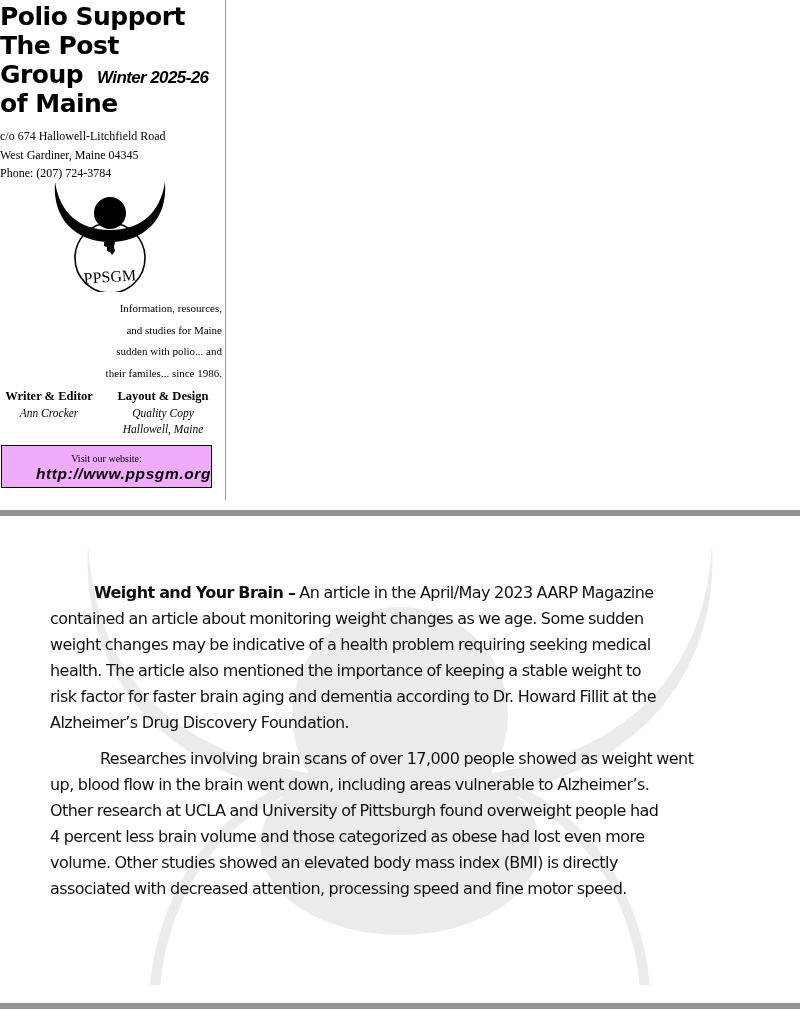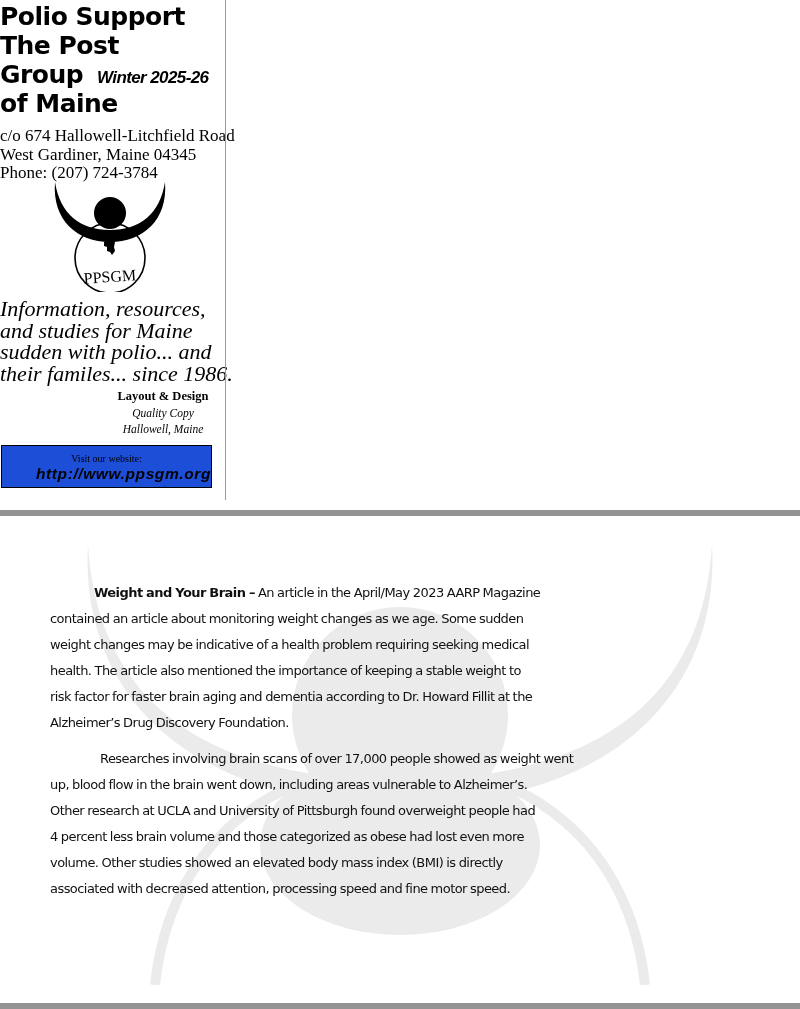--- a/index.html
+++ b/index.html
@@ -5,45 +5,45 @@
   html, body { margin: 0; padding: 0; background: #ffffff; }
   body { width: 800px; height: 1009px; position: relative; overflow: hidden; font-family: "Liberation Sans", sans-serif; color: #000; }
 
   .masthead { position: absolute; left: 0; top: 0; width: 225px; height: 500px; }
   .vrule { position: absolute; left: 225px; top: 0; width: 1px; height: 500px; background: #9a9a9a; }
 
   .title { position: absolute; left: 0; top: 2px; font-family: "DejaVu Sans", sans-serif; font-weight: bold; font-size: 25px; line-height: 29px; letter-spacing: -0.5px; }
   .title .line { display: block; white-space: nowrap; }
   .edition { position: absolute; left: 97px; top: 68px; font-family: "Liberation Sans", sans-serif; font-weight: bold; font-style: italic; font-size: 17px; letter-spacing: -0.6px; white-space: nowrap; }
 
-  .address { position: absolute; left: 0; top: 127px; font-family: "Liberation Serif", serif; font-size: 17px; line-height: 18.5px; white-space: nowrap; }
+  .address { position: absolute; left: 0; top: 127px; font-family: "Liberation Serif", serif; font-size: 12px; line-height: 18.5px; white-space: nowrap; }
   .address span { display: block; }
 
   .logo { position: absolute; left: 52px; top: 180px; width: 116px; height: 112px; }
 
-  .mission { position: absolute; left: 0; top: 298px; width: 222px; text-align: left; font-family: "Liberation Serif", serif; font-style: italic; font-size: 22px; line-height: 21.5px; }
+  .mission { position: absolute; left: 0; top: 298px; width: 222px; text-align: right; font-family: "Liberation Serif", serif; font-size: 11px; line-height: 21.5px; }
   .mission span { display: block; white-space: nowrap; }
 
   .credits { position: absolute; top: 388px; font-family: "Liberation Serif", serif; text-align: center; }
   .credits .role { font-weight: bold; font-size: 12.5px; line-height: 17px; white-space: nowrap; }
   .credits .name { font-style: italic; font-size: 11.5px; line-height: 16px; white-space: nowrap; }
   .credits.left { left: 0; width: 98px; }
   .credits.right { left: 112px; width: 102px; }
 
-  .webbox { position: absolute; left: 1px; top: 445px; width: 209px; height: 41px; background: #1d4ed8; border: 1.5px solid #000; text-align: center; }
+  .webbox { position: absolute; left: 1px; top: 445px; width: 209px; height: 41px; background: #f0abfc; border: 1.5px solid #000; text-align: center; }
   .webbox .visit { font-family: "Liberation Serif", serif; font-size: 10px; margin-top: 7px; line-height: 11px; }
   .webbox .url { font-family: "Liberation Sans", sans-serif; font-weight: bold; font-style: italic; font-size: 15.5px; letter-spacing: 0.6px; line-height: 19px; text-align: right; }
 
   .hband { position: absolute; left: 0; width: 800px; background: #939393; }
   .hband.top { top: 510px; height: 6px; }
   .hband.bottom { top: 1003px; height: 6px; }
 
   .watermark { position: absolute; left: 70px; top: 545px; width: 660px; height: 440px; }
 
-  .article { position: absolute; left: 50px; top: 580px; width: 730px; font-family: "DejaVu Sans", sans-serif; font-size: 13px; letter-spacing: -0.55px; word-spacing: -0.5px; line-height: 26px; color: #111; }
+  .article { position: absolute; left: 50px; top: 580px; width: 730px; font-family: "DejaVu Sans", sans-serif; font-size: 16px; letter-spacing: -0.55px; word-spacing: -0.5px; line-height: 26px; color: #111; }
   .article p { margin: 0 0 10px 0; }
   .article .ln { display: block; white-space: nowrap; }
   .article .indent { padding-left: 44px; }
   .article .indent2 { padding-left: 50px; }
   .article b { font-weight: bold; }
 </style>
 </head>
 <body>
 
 <div class="masthead">
@@ -73,20 +73,24 @@
     <text x="58" y="102" text-anchor="middle" font-family="Liberation Serif, serif" font-size="16" transform="rotate(-4 58 98)" fill="#000">PPSGM</text>
   </svg>
 
   <div class="mission">
     <span>Information, resources,</span>
     <span>and studies for Maine</span>
     <span>sudden with polio... and</span>
     <span>their familes... since 1986.</span>
   </div>
 
+  <div class="credits left">
+    <div class="role">Writer &amp; Editor</div>
+    <div class="name">Ann Crocker</div>
+  </div>
   <div class="credits right">
     <div class="role">Layout &amp; Design</div>
     <div class="name">Quality Copy</div>
     <div class="name">Hallowell, Maine</div>
   </div>
 
   <div class="webbox">
     <div class="visit">Visit our website:</div>
     <div class="url">http://www.ppsgm.org</div>
   </div>

